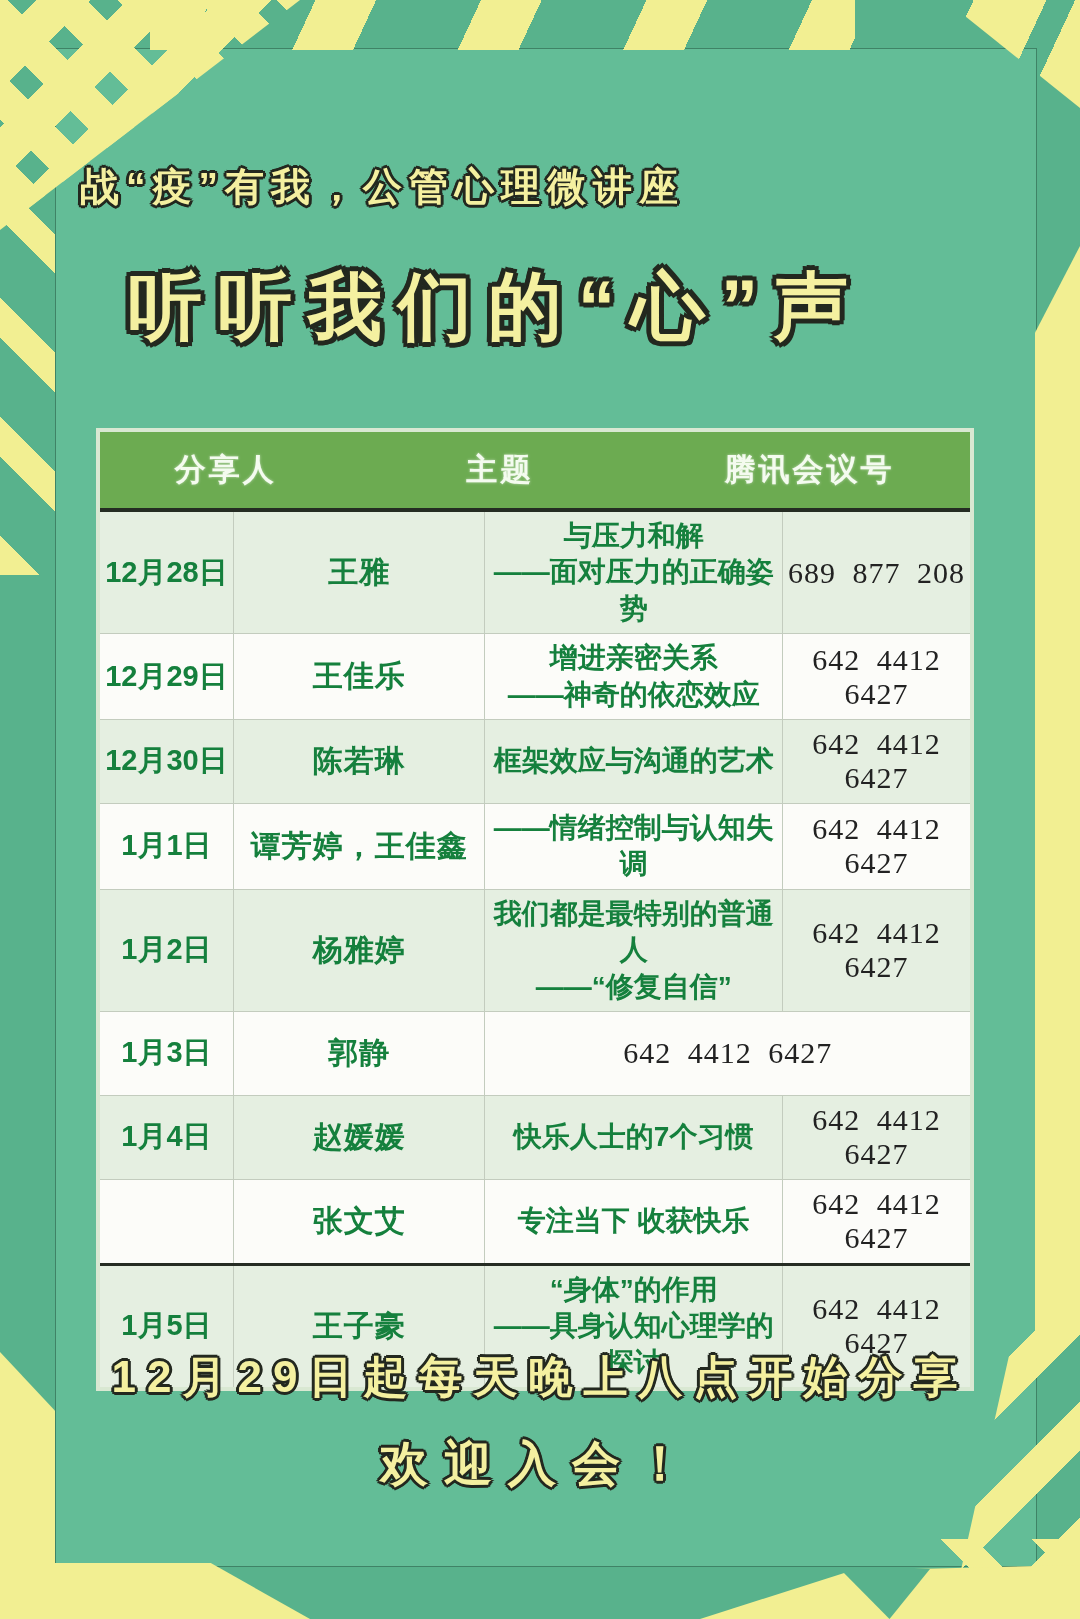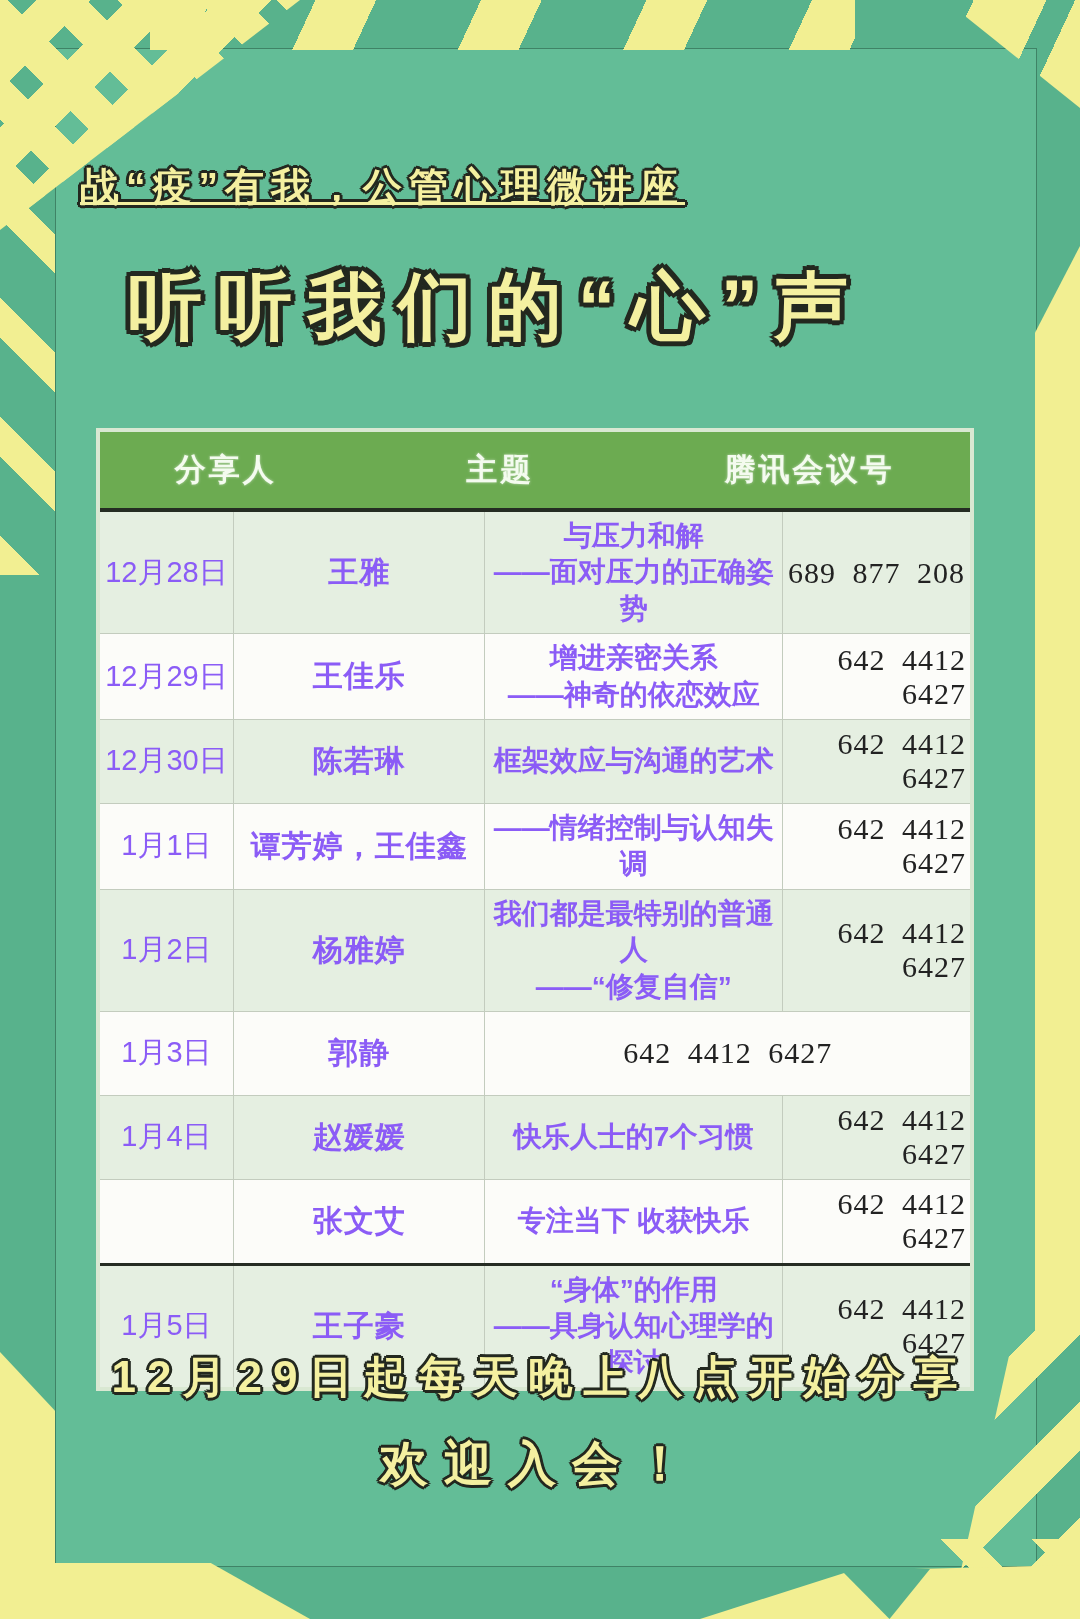--- a/index.html
+++ b/index.html
@@ -103,21 +103,21 @@
   .y-outline-lg{
     color:var(--title-yellow);
     text-shadow:
       -5px 0 0 var(--outline-dark), 5px 0 0 var(--outline-dark),
       0 -5px 0 var(--outline-dark), 0 5px 0 var(--outline-dark),
       -4px -4px 0 var(--outline-dark), 4px -4px 0 var(--outline-dark),
       -4px 4px 0 var(--outline-dark), 4px 4px 0 var(--outline-dark);
   }
   .subtitle{
     position:absolute;left:80px;top:160px;z-index:2;
-    font-size:39px;font-weight:800;letter-spacing:7px;white-space:nowrap;text-decoration:underline;
+    font-size:39px;font-weight:800;letter-spacing:7px;white-space:nowrap;
   }
   .title{
     position:absolute;left:128px;top:258px;z-index:2;margin:0;
     font-size:74px;font-weight:900;letter-spacing:16px;white-space:nowrap;
   }
   .footer-line1{
     position:absolute;left:0;top:1348px;width:1080px;z-index:2;
     text-align:center;font-size:44px;font-weight:800;letter-spacing:11px;white-space:nowrap;
   }
   .footer-line2{
@@ -141,36 +141,36 @@
     border-right:none;
   }
   .trow{display:flex;min-height:83px;align-items:stretch;}
   .trow:nth-child(odd){background:var(--row-light-green);}
   .trow:nth-child(even){background:var(--row-white);}
   .trow + .trow{border-top:1px solid var(--cell-border);}
   .trow:last-child{border-top:3px solid var(--dark-line);}
   .cell{
     display:flex;flex-direction:column;justify-content:center;align-items:center;
     text-align:center;
-    color:#8b5cf6;
+    color:#15803d;
     border-right:1px solid var(--cell-border);
     box-sizing:border-box;
     padding:6px 4px;
   }
   .cell:last-child{border-right:none;}
   .c1{width:15.4%;}
   .c2{width:28.9%;}
   .c3{width:34.2%;}
   .c4{flex:1;}
-  .c-date{font-size:29px;font-weight:400;}
+  .c-date{font-size:29px;font-weight:700;}
   .c-speaker{font-size:30px;font-weight:600;letter-spacing:1px;}
   .c-topic{font-size:28px;font-weight:600;line-height:1.3;}
   .c-meeting{
     font-family:"Liberation Serif","DejaVu Serif",serif;
-    font-size:30px;letter-spacing:1px;word-spacing:8px;color:#222;text-align:right;
+    font-size:30px;letter-spacing:1px;word-spacing:8px;color:#222;
   }
 </style>
 </head>
 <body>
 
 <div class="poster">
 
   <div class="panel"></div>
 
   <div class="dec dec-tl"></div>

